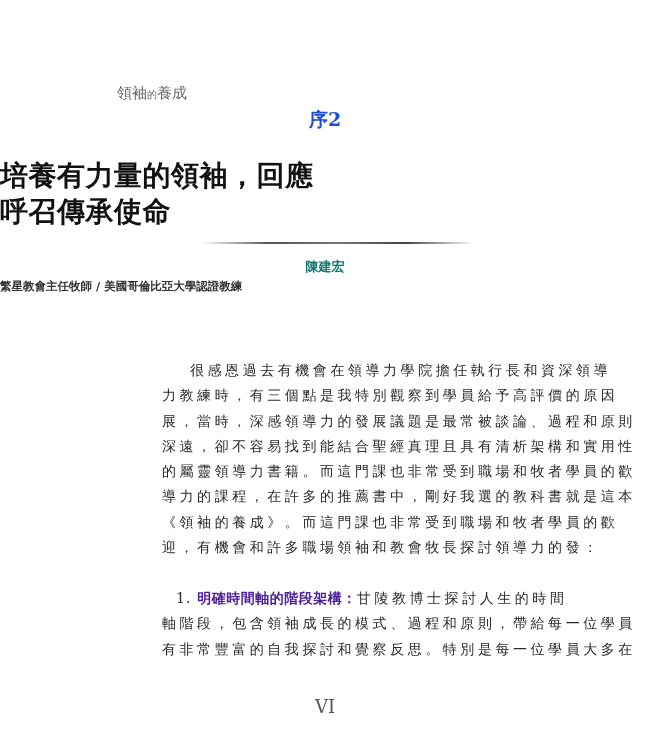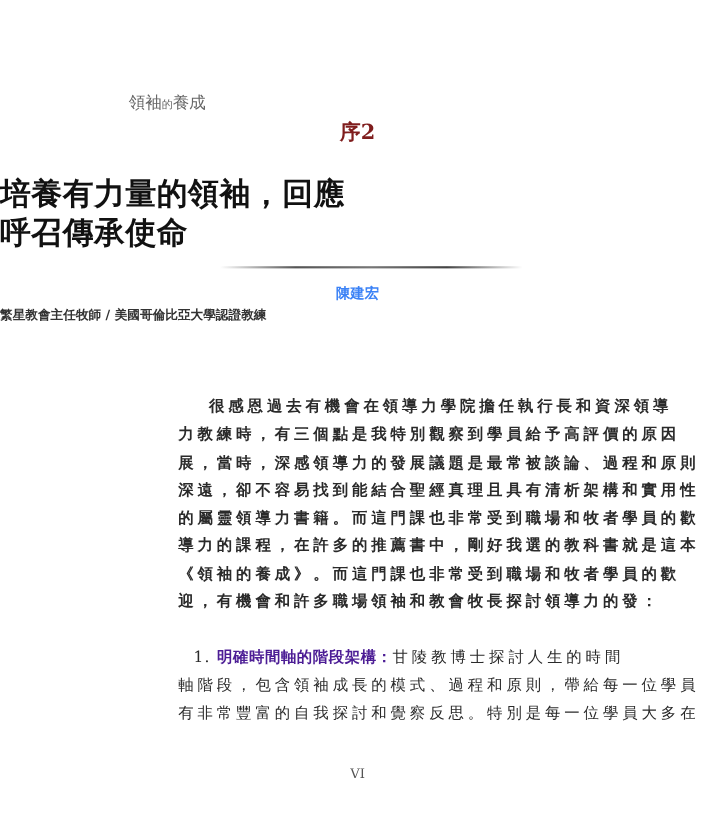--- a/index.html
+++ b/index.html
@@ -29,21 +29,21 @@
       font-size: 10px;
     }
     .section-label {
       position: absolute;
       left: 0;
       width: 650px;
       top: 107px;
       text-align: center;
       font-size: 19px;
       font-weight: bold;
-      color: #7f1d1d;
+      color: #1d4ed8;
       font-family: "DejaVu Serif", "Liberation Serif", serif;
     }
     .chapter-title {
       position: absolute;
       left: 0;
       width: 650px;
       top: 158px;
       text-align: left;
       font-size: 28px;
       font-weight: bold;
@@ -64,21 +64,21 @@
       background: linear-gradient(to right, rgba(80,80,80,0) 0%, #555555 25%, #777777 50%, #444444 75%, rgba(80,80,80,0) 100%);
     }
     .author-name {
       position: absolute;
       left: 0;
       width: 650px;
       top: 258px;
       text-align: center;
       font-size: 13px;
       font-weight: bold;
-      color: #3b82f6;
+      color: #0f766e;
       font-family: "DejaVu Serif", "Liberation Serif", serif;
     }
     .author-title {
       position: absolute;
       left: 0;
       width: 650px;
       top: 279px;
       font-size: 11.5px;
       font-weight: bold;
       color: #333333;
@@ -91,21 +91,20 @@
       width: 360px;
       font-size: 14px;
       line-height: 25.3px;
       letter-spacing: 3.55px;
       color: #2a2a2a;
       font-family: "DejaVu Serif", "Liberation Serif", serif;
     }
     .body-text .line {
       white-space: nowrap;
       height: 25.3px;
-      font-weight: bold;
     }
     .body-text .indent {
       padding-left: 28px;
     }
     .list-block {
       position: absolute;
       left: 162px;
       top: 586px;
       width: 360px;
       font-size: 14px;
@@ -130,21 +129,21 @@
       font-family: Liberation Mono, monospace;
       letter-spacing: 0.5px;
       color: #4c1d95;
     }
     .page-number {
       position: absolute;
       left: 0;
       width: 650px;
       top: 696px;
       text-align: center;
-      font-size: 12px;
+      font-size: 18px;
       color: #555555;
       font-family: "DejaVu Serif", "Liberation Serif", serif;
     }
   </style>
 </head>
 <body>
 
 <div class="running-header">
   <span>領袖</span><span class="small">的</span><span>養成</span>
 </div>

